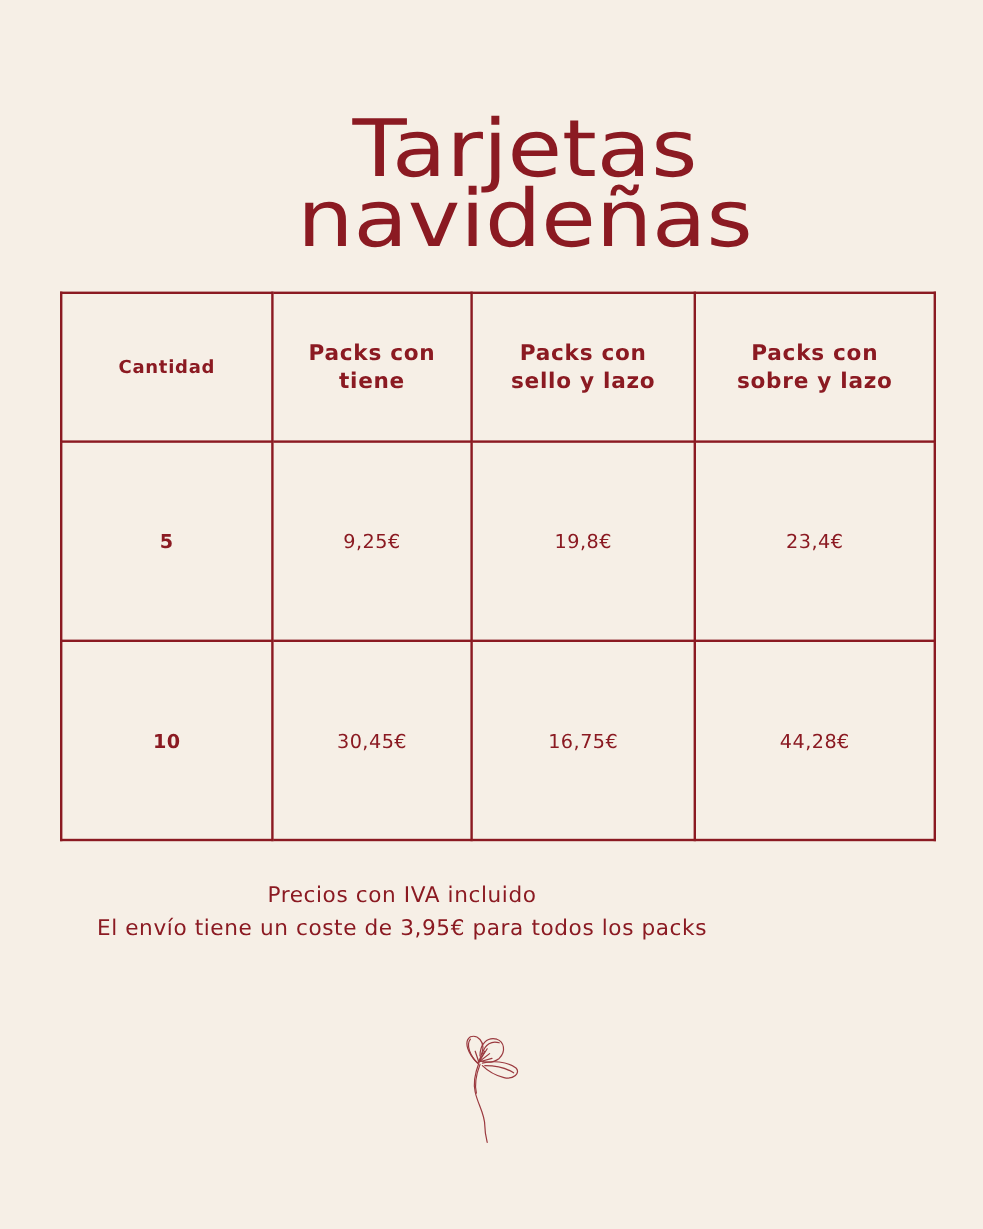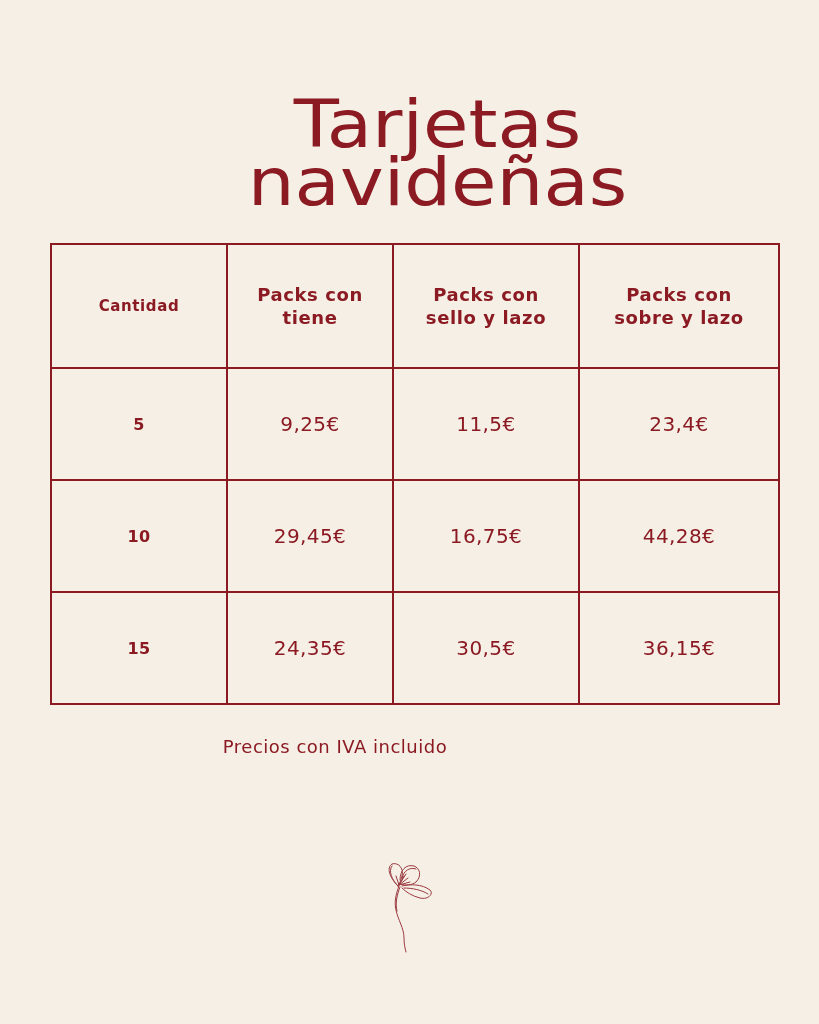--- a/index.html
+++ b/index.html
@@ -56,21 +56,21 @@
       font-size: 18px;
       line-height: 23px;
       letter-spacing: 0.6px;
     }
     .price-table th.col-qty {
       font-size: 15px;
     }
     .price-table td {
       height: 110px;
       font-family: "DejaVu Sans", sans-serif;
-      font-size: 20px;
+      font-size: 16px;
       letter-spacing: 0.4px;
     }
     .price-table td.qty {
       font-weight: bold;
       font-size: 16px;
     }
     .footer-note {
       position: absolute;
       left: 0;
       top: 733px;
@@ -121,40 +121,35 @@
       <th>
         <span>Packs con</span><br>
         <span>sobre y lazo</span>
       </th>
     </tr>
   </thead>
   <tbody>
     <tr>
       <td class="qty">5</td>
       <td>9,25€</td>
-      <td>11,5€</td>
+      <td>19,8€</td>
       <td>23,4€</td>
     </tr>
     <tr>
       <td class="qty">10</td>
-      <td>29,45€</td>
+      <td>30,45€</td>
       <td>16,75€</td>
       <td>44,28€</td>
-    </tr>
-    <tr>
-      <td class="qty">15</td>
-      <td>24,35€</td>
-      <td>30,5€</td>
-      <td>36,15€</td>
     </tr>
   </tbody>
 </table>
 
 <div class="footer-note">
   <div>Precios con IVA incluido</div>
+  <div>El envío tiene un coste de 3,95€ para todos los packs</div>
 </div>
 
 <svg class="flower" viewBox="0 0 64 96" fill="none" stroke="#8b1a22" stroke-width="1" stroke-linecap="round" stroke-linejoin="round" opacity="0.85">
 
   <path d="M20 28 C 12 20, 8 10, 14 6 C 20 4, 26 10, 24 18 C 23 22, 22 25, 20 28 Z"></path>
   <path d="M20 28 C 14 22, 10 13, 14 8"></path>
 
   <path d="M22 22 C 22 12, 28 6, 36 8 C 42 10, 44 18, 38 24 C 34 27, 28 28, 22 26"></path>
   <path d="M24 20 C 26 12, 32 9, 38 11"></path>
 

